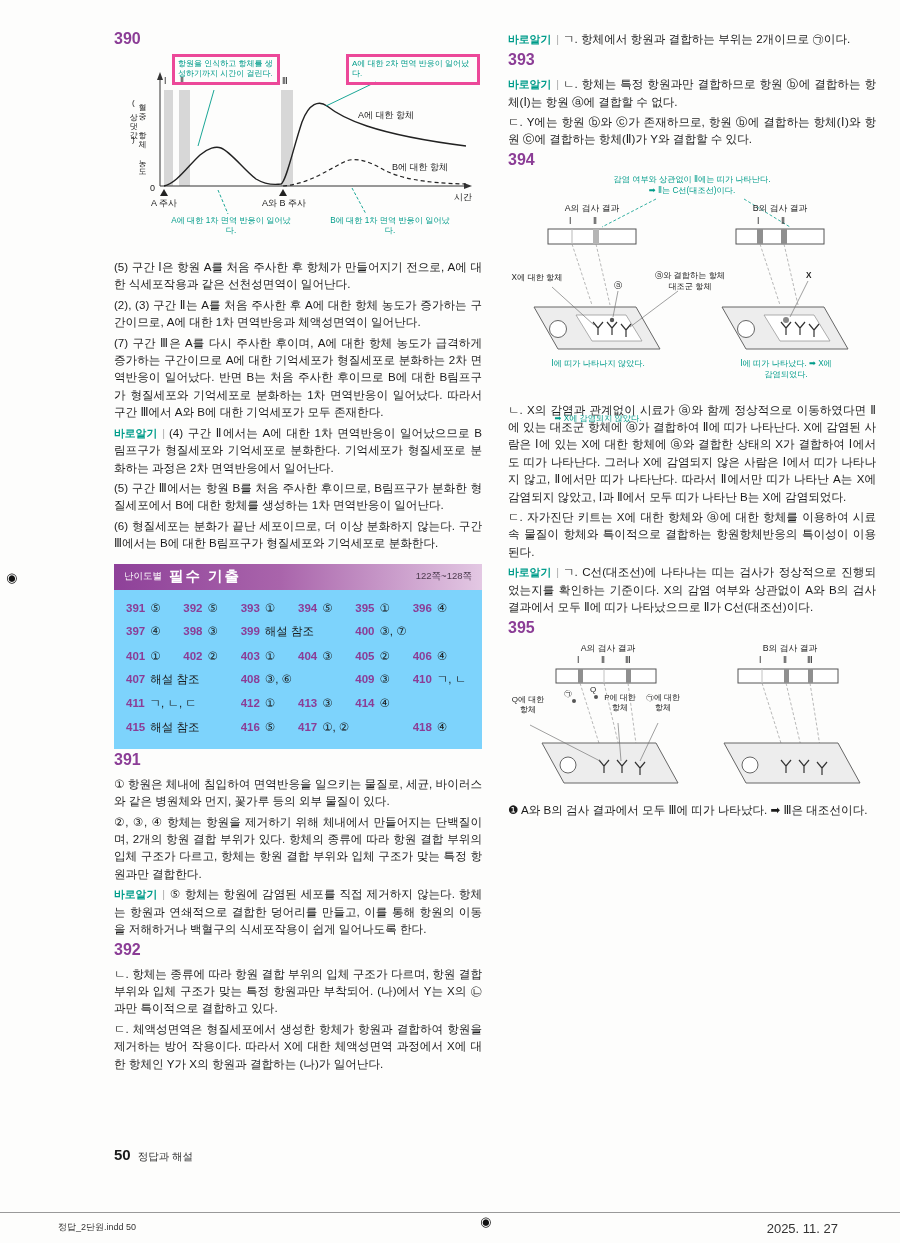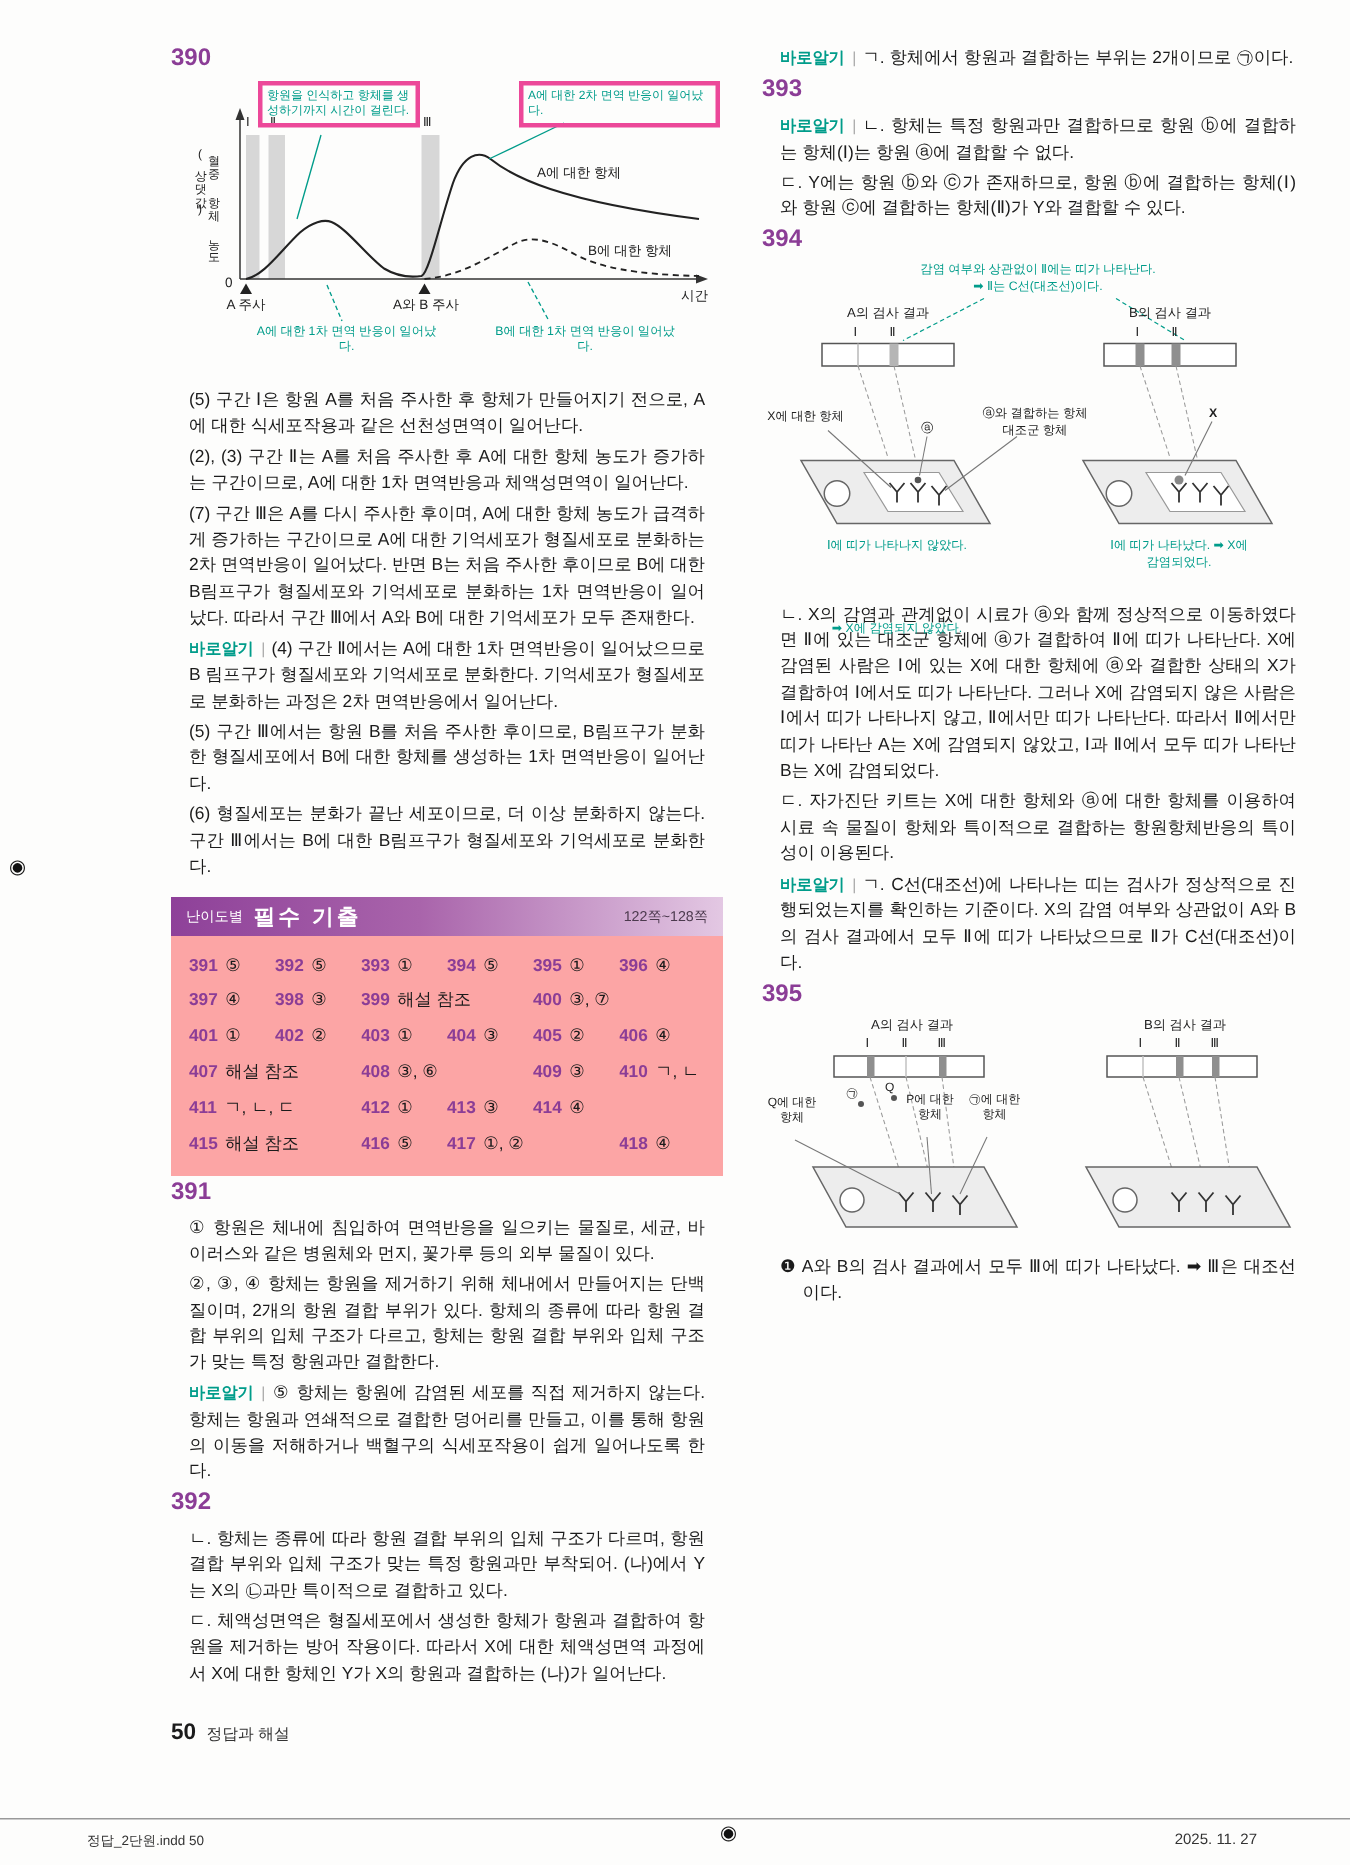--- a/index.html
+++ b/index.html
@@ -3,51 +3,51 @@
 <meta charset="utf-8">
 <style>
   html,body{margin:0;padding:0;}
   body{width:900px;height:1243px;position:relative;background:#fdfdfc;
        font-family:"Liberation Sans","DejaVu Sans",sans-serif;color:#1b1b1b;overflow:hidden;}
   .col{position:absolute;width:368px;top:30px;}
   #col-left{left:114px;}
   #col-right{left:508px;}
   h2.pnum{color:#8b3d96;font-size:16px;font-weight:700;margin:0 0 6px;}
   .mt18{margin-top:18px;} .mt26{margin-top:24px;}
-  p.body{font-size:11.6px;line-height:1.5;text-align:justify;margin:0 12px 3px;}
+  p.body{font-size:11.6px;line-height:1.5;text-align:justify;margin:0 0 3px;}
   p.hang{padding-left:15px;text-indent:-15px;}
   .baro{color:#009c8a;font-weight:700;font-size:10.8px;}
   .sep{color:#aaa;padding:0 4px 0 5px;font-size:10.5px;}
   .fig{position:relative;margin:2px 0 8px;}
   .fig svg{position:absolute;left:0;top:0;}
   .fl{position:absolute;font-size:9px;line-height:1.25;color:#222;}
   .teal{color:#009c8a;}
   .c{text-align:center;}
   .tealbox{position:absolute;border:3px solid #ec4899;color:#009c8a;font-size:8px;line-height:1.3;padding:2px 3px;}
   .vert{writing-mode:vertical-rl;text-orientation:upright;letter-spacing:1px;font-size:8px;line-height:1.1;}
   .small{font-size:8.2px;}
   
   .anstable{margin:12px 0 2px;}
   .at-head{display:flex;align-items:center;height:26px;
            background:linear-gradient(90deg,#8e4199 0%,#a964ab 45%,#e3c8e3 100%);padding:0 10px;}
   .at-small{color:#fff;font-size:9.5px;margin-right:7px;}
   .at-big{color:#fff;font-size:14.5px;font-weight:700;letter-spacing:2px;}
   .at-pages{margin-left:auto;color:#4c3a4e;font-size:9.5px;}
-  .at-body{background:#fca5a5;padding:7px 12px 9px;}
+  .at-body{background:#7dd3fc;padding:7px 12px 9px;}
   .trow{display:grid;grid-template-columns:repeat(6,1fr);padding:4.6px 0;font-size:11.5px;}
   .cell{white-space:nowrap;overflow:hidden;}
   .cell .q{color:#8b3d96;font-weight:700;margin-right:5px;}
   .s2{grid-column:span 2;}
   
   #book-footer{position:absolute;left:114px;top:1146px;display:flex;align-items:baseline;gap:7px;}
   #book-footer .pg{font-size:15px;font-weight:700;}
   #book-footer .bk{font-size:10.5px;color:#333;}
   #print-line{position:absolute;left:0;top:1212px;width:900px;border-top:1px solid #999;}
   #print-left{position:absolute;left:58px;top:1221px;font-size:9px;color:#333;}
-  #print-right{position:absolute;right:62px;top:1221px;font-size:10px;color:#333;}
+  #print-right{position:absolute;right:62px;top:1221px;font-size:13px;color:#333;}
   .regmark{position:absolute;font-size:13px;color:#111;}
 </style>
 </head>
 <body>
 
 <div class="col" id="col-left">
 
   <h2 class="pnum">390</h2>
 
   <div class="fig" style="height:196px;">

